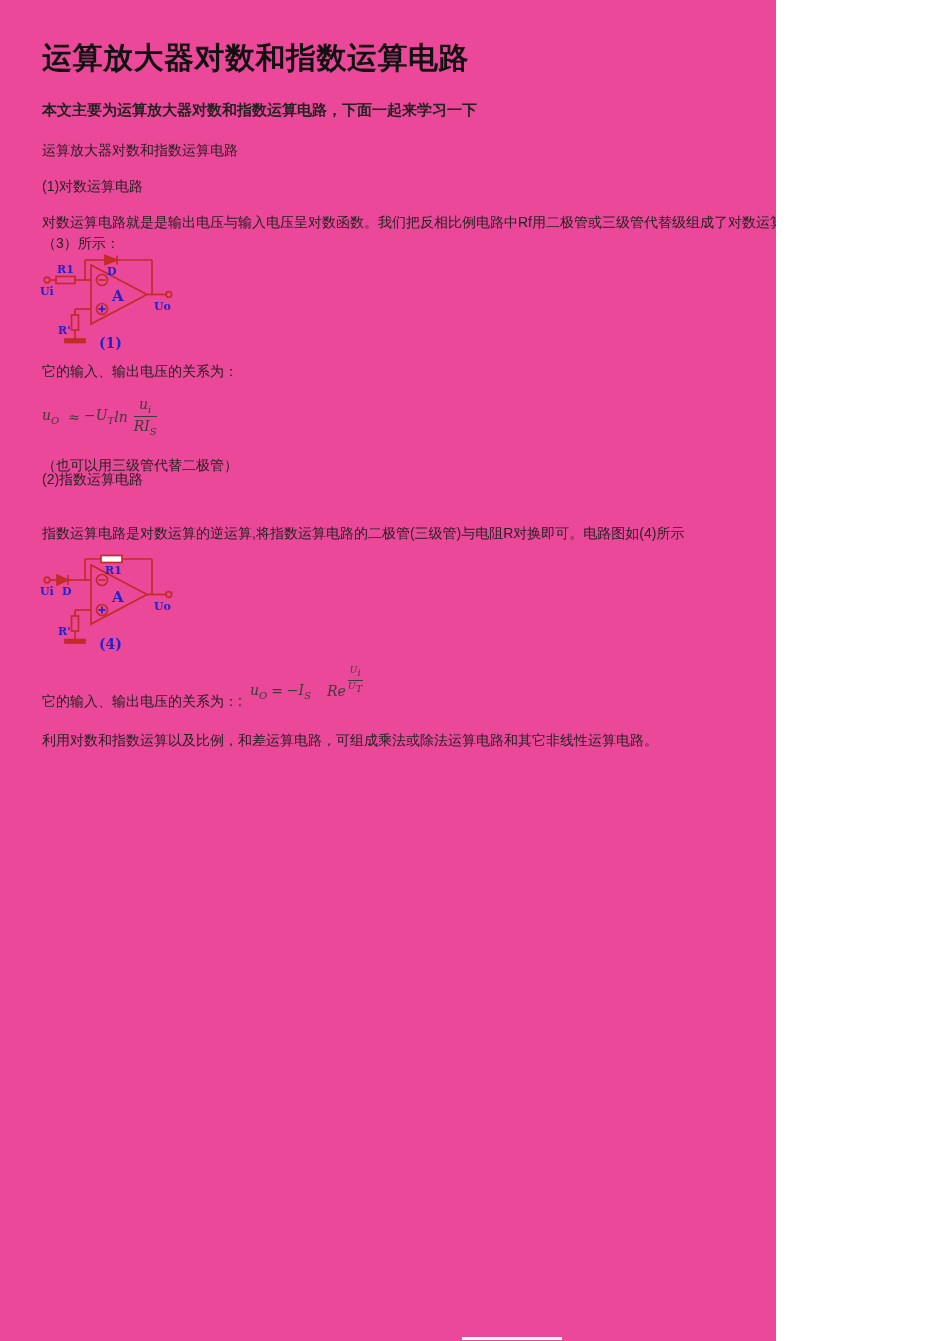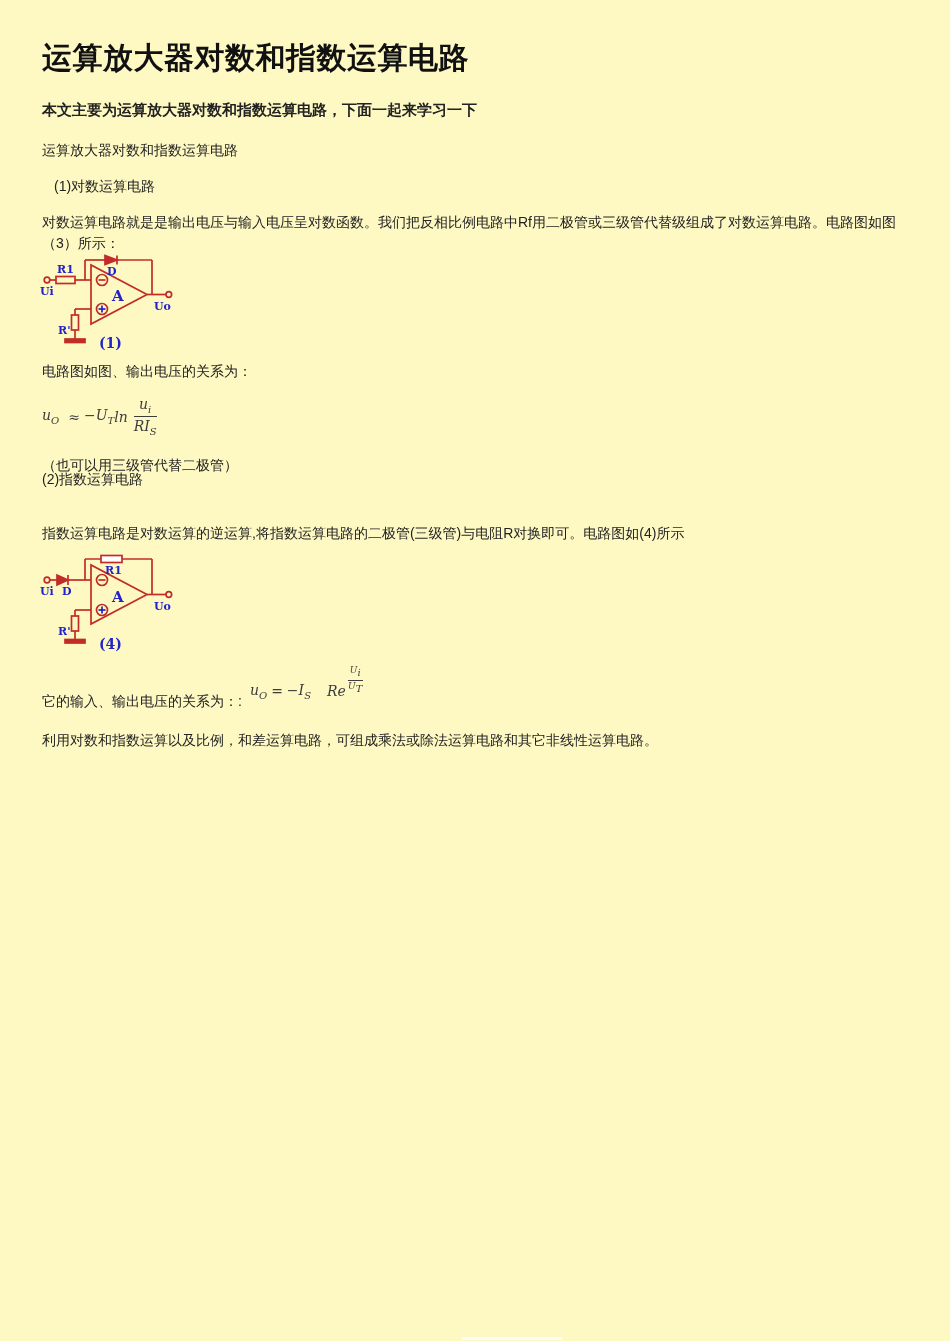--- a/index.html
+++ b/index.html
@@ -1,38 +1,38 @@
 <!DOCTYPE html>
 <html><head>
 <meta charset="utf-8">
 <style>
   html, body { margin: 0; padding: 0; background: #ffffff; }
   .page {
     position: relative;
-    width: 950px;
+    width: 776px;
     height: 1341px;
-    background: #fef9c3;
+    background: #ec4899;
     font-family: "Liberation Sans", "DejaVu Sans", sans-serif;
     color: #1f1f1f;
     overflow: hidden;
   }
   .abs { position: absolute; left: 42px; }
   .page-title {
     top: 38px;
     font-size: 30px;
     font-weight: bold;
     color: #111111;
     letter-spacing: 0.5px;
     margin: 0;
   }
   .para { font-size: 14px; line-height: 21px; color: #222222; width: 880px; }
   .para-lg { font-size: 15px; font-weight: bold; }
   .intro    { top: 99px;  }
   .subtitle { top: 140px; }
-  .s1-head  { top: 176px; margin-left: 12px; }
+  .s1-head  { top: 176px; }
   .s1-body  { top: 212px; }
   .rel1     { top: 361px; }
   .note     { top: 455px; font-family: Liberation Serif, serif; }
   .s2-head  { top: 469px; }
   .s2-body  { top: 523px; }
   .closing  { top: 730px; }
 
   .circuit { position: absolute; }
   .circuit1 { left: 39px; top: 252px; }
   .circuit2 { left: 39px; top: 552px; }
@@ -149,21 +149,21 @@
     </g>
     <text class="c-label" x="1" y="43">Ui</text>
     <text class="c-label" x="18" y="21">R1</text>
     <text class="c-label" x="68" y="23">D</text>
     <text class="c-label c-opamp-label" x="73" y="49">A</text>
     <text class="c-label" x="19" y="82">R'</text>
     <text class="c-label" x="115" y="58">Uo</text>
     <text class="c-label c-caption" x="60" y="96">(1)</text>
   </svg>
 
-  <div class="abs para rel1">电路图如图、输出电压的关系为：</div>
+  <div class="abs para rel1">它的输入、输出电压的关系为：</div>
 
   <div class="abs formula1-wrap">
     <span class="formula">
       <span><span>u</span><sub>O</sub></span>
       <span class="f-gap"></span>
       <span style="margin:0 4px;">≈</span>
       <span><span>−U</span><sub>T</sub></span>
       <span style="">ln</span>
       <span class="frac">
         <span class="num"><span>u</span><sub>i</sub></span>

